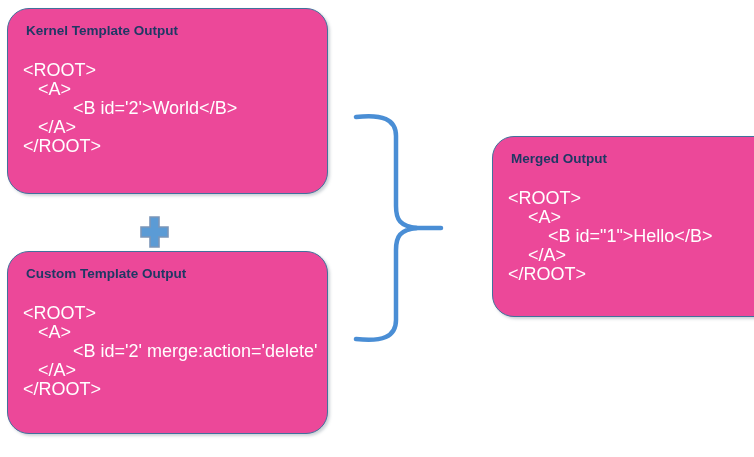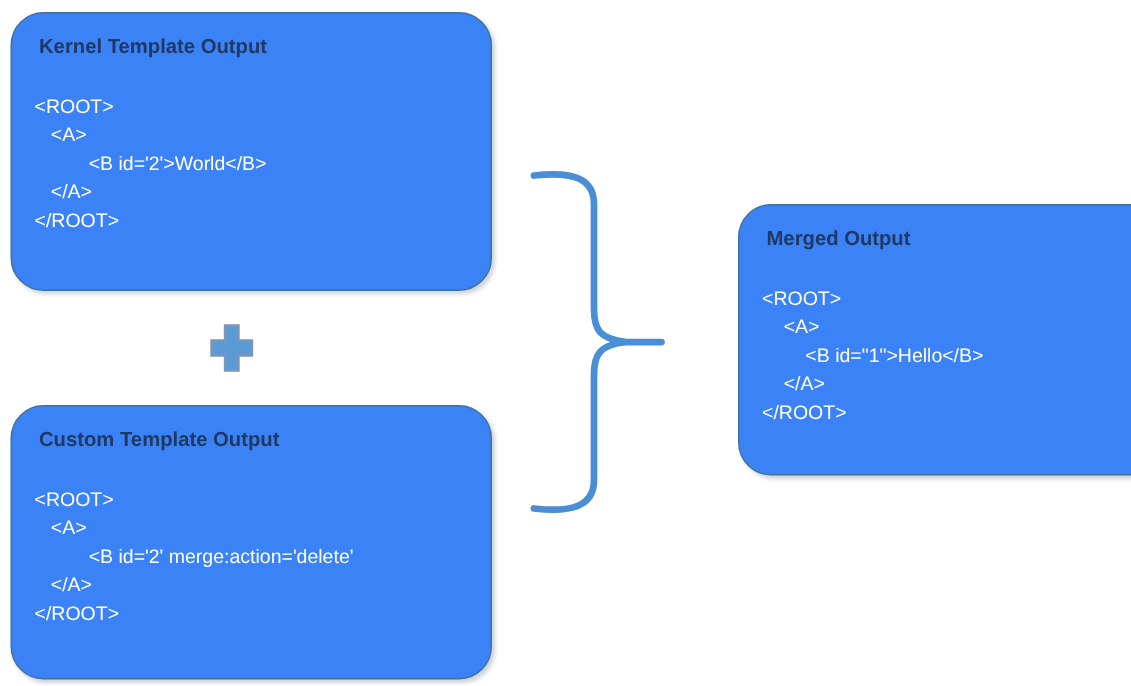--- a/index.html
+++ b/index.html
@@ -10,42 +10,42 @@
   }
   .canvas {
     position: relative;
     width: 754px;
     height: 457px;
     background: #ffffff;
     overflow: hidden;
   }
   .box {
     position: absolute;
-    background: #3b82f6;
+    background: #ec4899;
     border: 1px solid #41719C;
     border-radius: 22px;
     box-sizing: border-box;
     box-shadow: 2px 2px 3px rgba(110, 125, 140, 0.35);
     padding: 13px 8px 0 15px;
   }
   .box-kernel { left: 7px;   top: 8px;   width: 321px; height: 186px; }
-  .box-custom { left: 7px;   top: 270px; width: 321px; height: 183px; }
+  .box-custom { left: 7px;   top: 251px; width: 321px; height: 183px; }
   .box-merged { left: 492px; top: 136px; width: 295px; height: 181px; }
   .box-title {
     color: #1F3864;
     font-size: 13.5px;
     line-height: 18px;
     font-weight: 600;
     padding-left: 3px;
     white-space: pre;
   }
   .code {
     margin-top: 21px;
     color: #FFFFFF;
-    font-size: 13px;
+    font-size: 18px;
     line-height: 19px;
     white-space: pre;
   }
   .code-line { white-space: pre; }
   .shape { position: absolute; }
   .plus-svg  { left: 139px; top: 215px; width: 31px; height: 34px; }
   .brace-svg { left: 350px; top: 108px; width: 100px; height: 240px; }
 </style>
 </head>
 <body>

